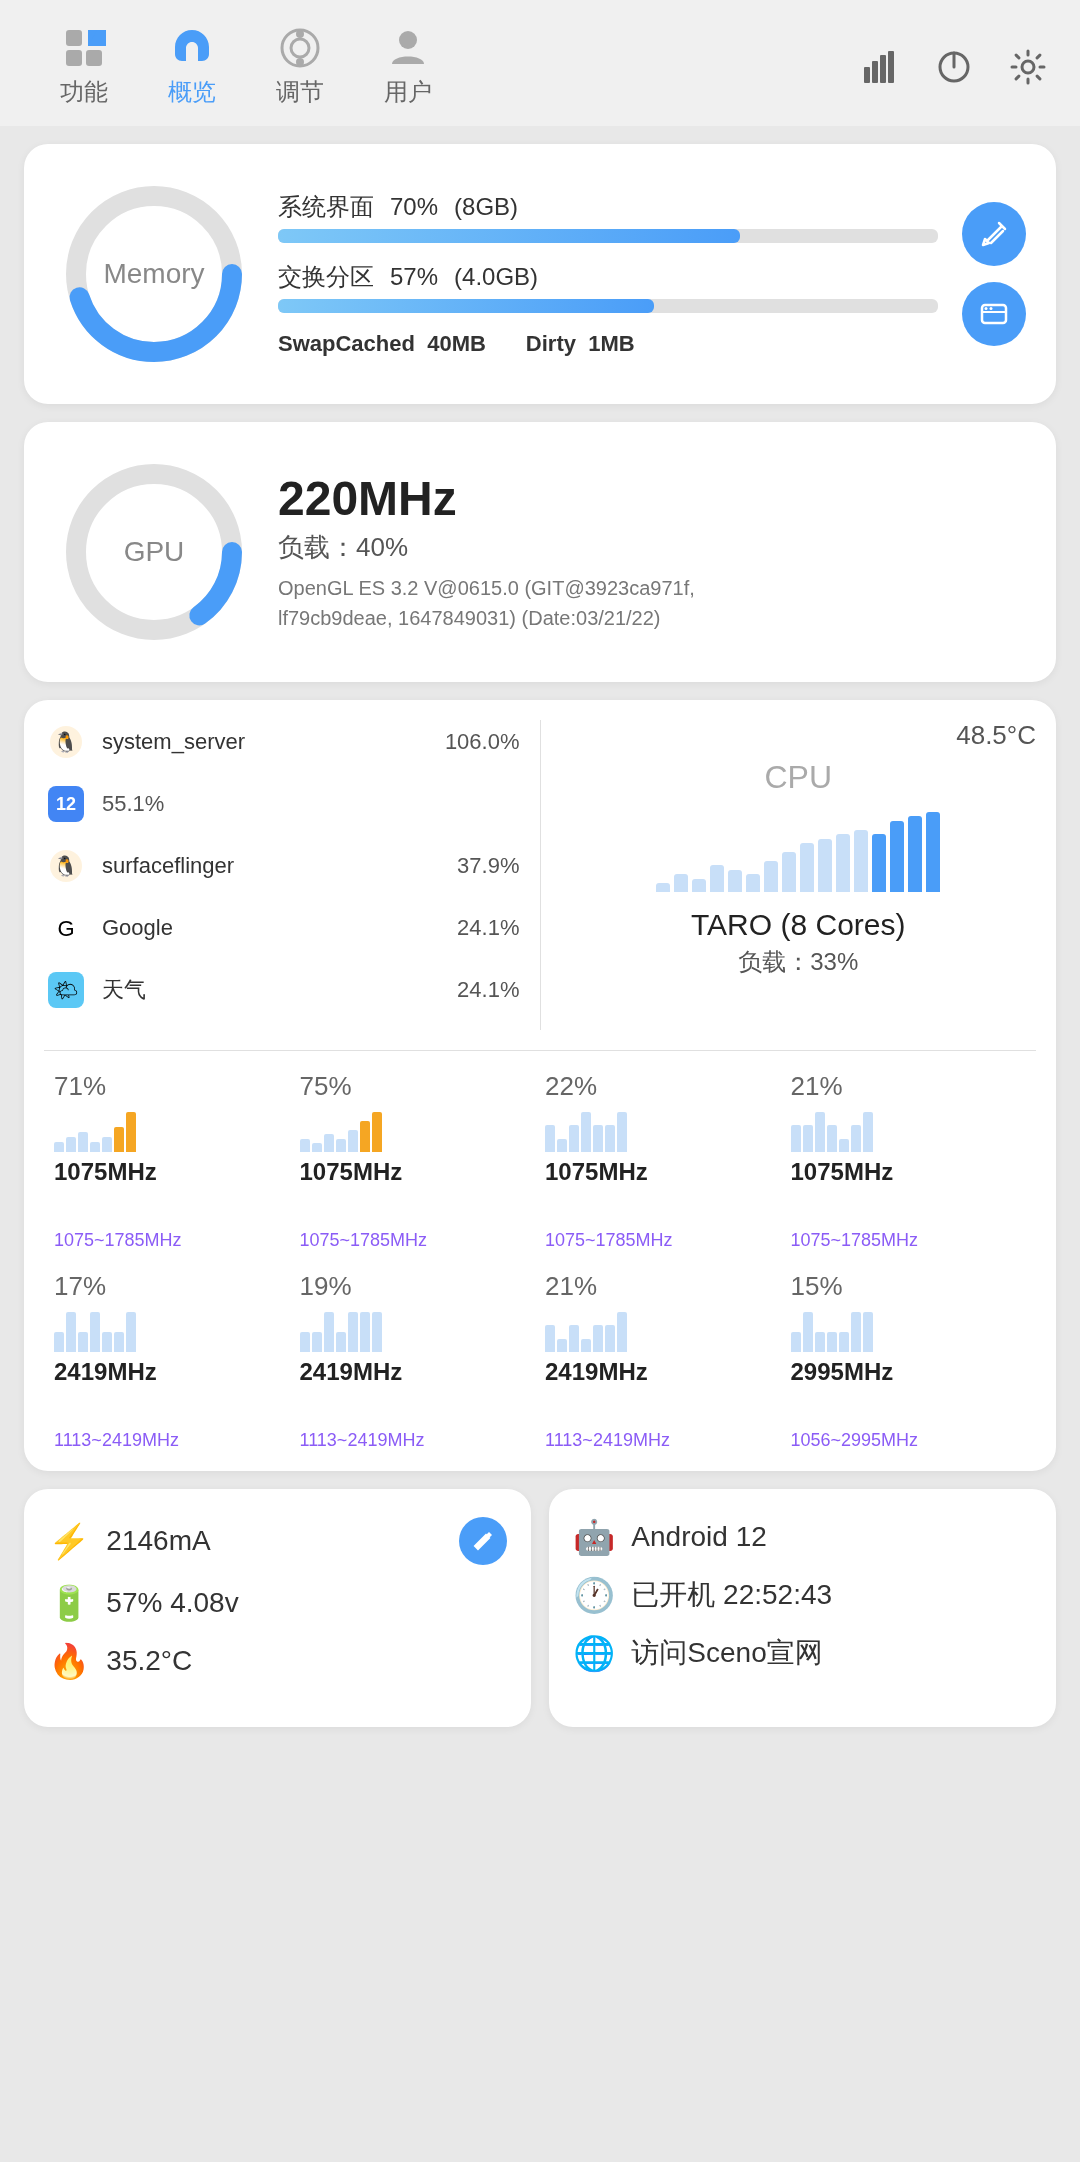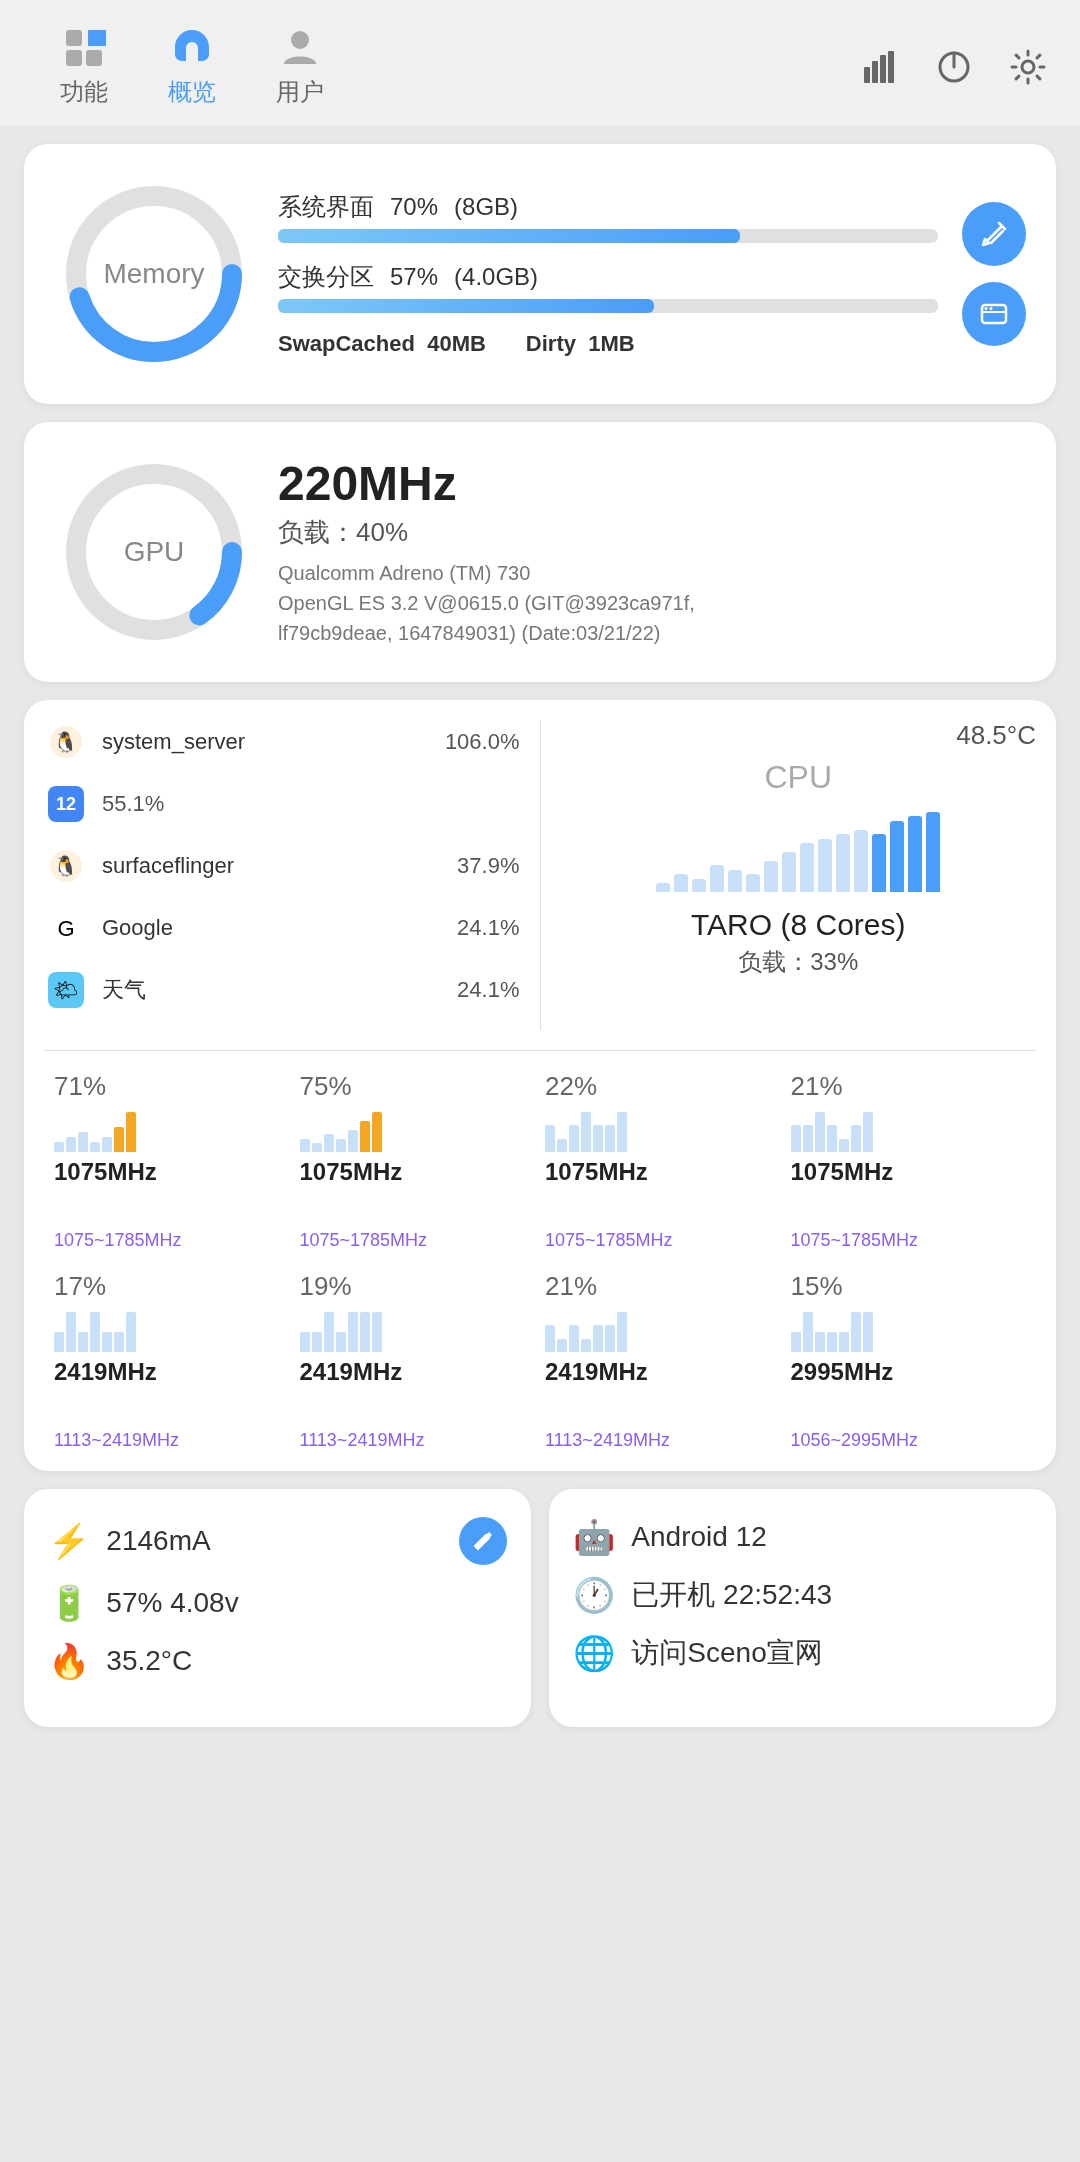--- a/index.html
+++ b/index.html
@@ -361,20 +361,31 @@
       <div class="nav-icon">
         <svg width="44" height="44" viewBox="0 0 44 44">
           <path d="M22 4 L22 4 C12.6 4 5 11.6 5 21 L5 28 C5 32 8 35 12 35 L16 35 L16 22 C16 18.7 18.7 16 22 16 C25.3 16 28 18.7 28 22 L28 35 L32 35 C36 35 39 32 39 28 L39 21 C39 11.6 31.4 4 22 4 Z" fill="#4a9df8"></path>
         </svg>
       </div>
       <span class="nav-label">概览</span>
     </div>
     <div class="nav-item">
       <div class="nav-icon">
         <svg width="44" height="44" viewBox="0 0 44 44">
+          <circle cx="22" cy="22" r="18" fill="none" stroke="#aaa" stroke-width="3"></circle>
+          <circle cx="22" cy="22" r="9" fill="none" stroke="#aaa" stroke-width="3"></circle>
+          <circle cx="22" cy="8" r="4" fill="#aaa"></circle>
+          <circle cx="22" cy="36" r="4" fill="#aaa"></circle>
+        </svg>
+      </div>
+      <span class="nav-label">调节</span>
+    </div>
+    <div class="nav-item">
+      <div class="nav-icon">
+        <svg width="44" height="44" viewBox="0 0 44 44">
           <circle cx="22" cy="14" r="9" fill="#aaa"></circle>
           <path d="M6 38 C6 28 38 28 38 38" fill="#aaa"></path>
         </svg>
       </div>
       <span class="nav-label">用户</span>
     </div>
   </div>
   <div class="nav-right">
     <div class="nav-right-icon">
       <svg width="36" height="36" viewBox="0 0 36 36">
@@ -466,21 +477,20 @@
 
       <circle cx="100" cy="100" r="78" fill="none" stroke="#4a9df8" stroke-width="20" stroke-dasharray="196 490" stroke-dashoffset="122" stroke-linecap="round"></circle>
     </svg>
     <span class="donut-label">GPU</span>
   </div>
   <div class="gpu-info">
     <div class="gpu-freq">220MHz</div>
     <div class="gpu-load">
       <span>负载：</span><span>40%</span>
     </div>
-    <div class="gpu-detail">Qualcomm Adreno (TM) 730</div>
     <div class="gpu-detail">OpenGL ES 3.2 V@0615.0 (GIT@3923ca971f,</div>
     <div class="gpu-detail">lf79cb9deae, 1647849031) (Date:03/21/22)</div>
   </div>
 </div>
 
 <div class="card cpu-card">
   <div class="cpu-top">
 
     <div class="cpu-process-list">
 

